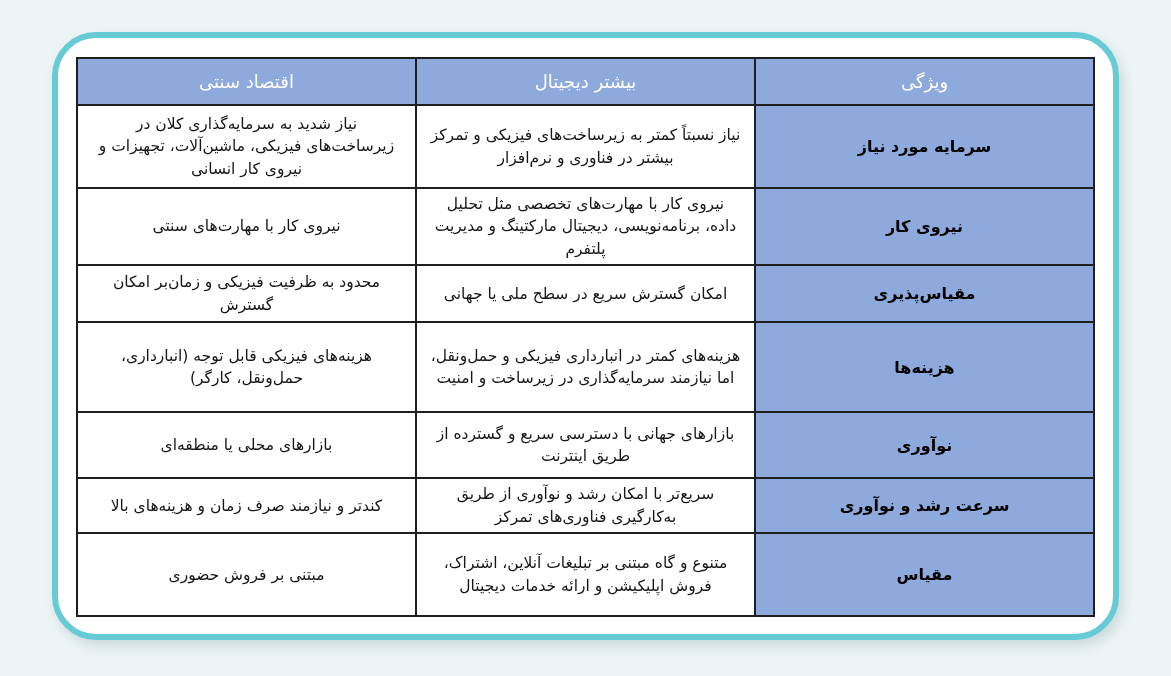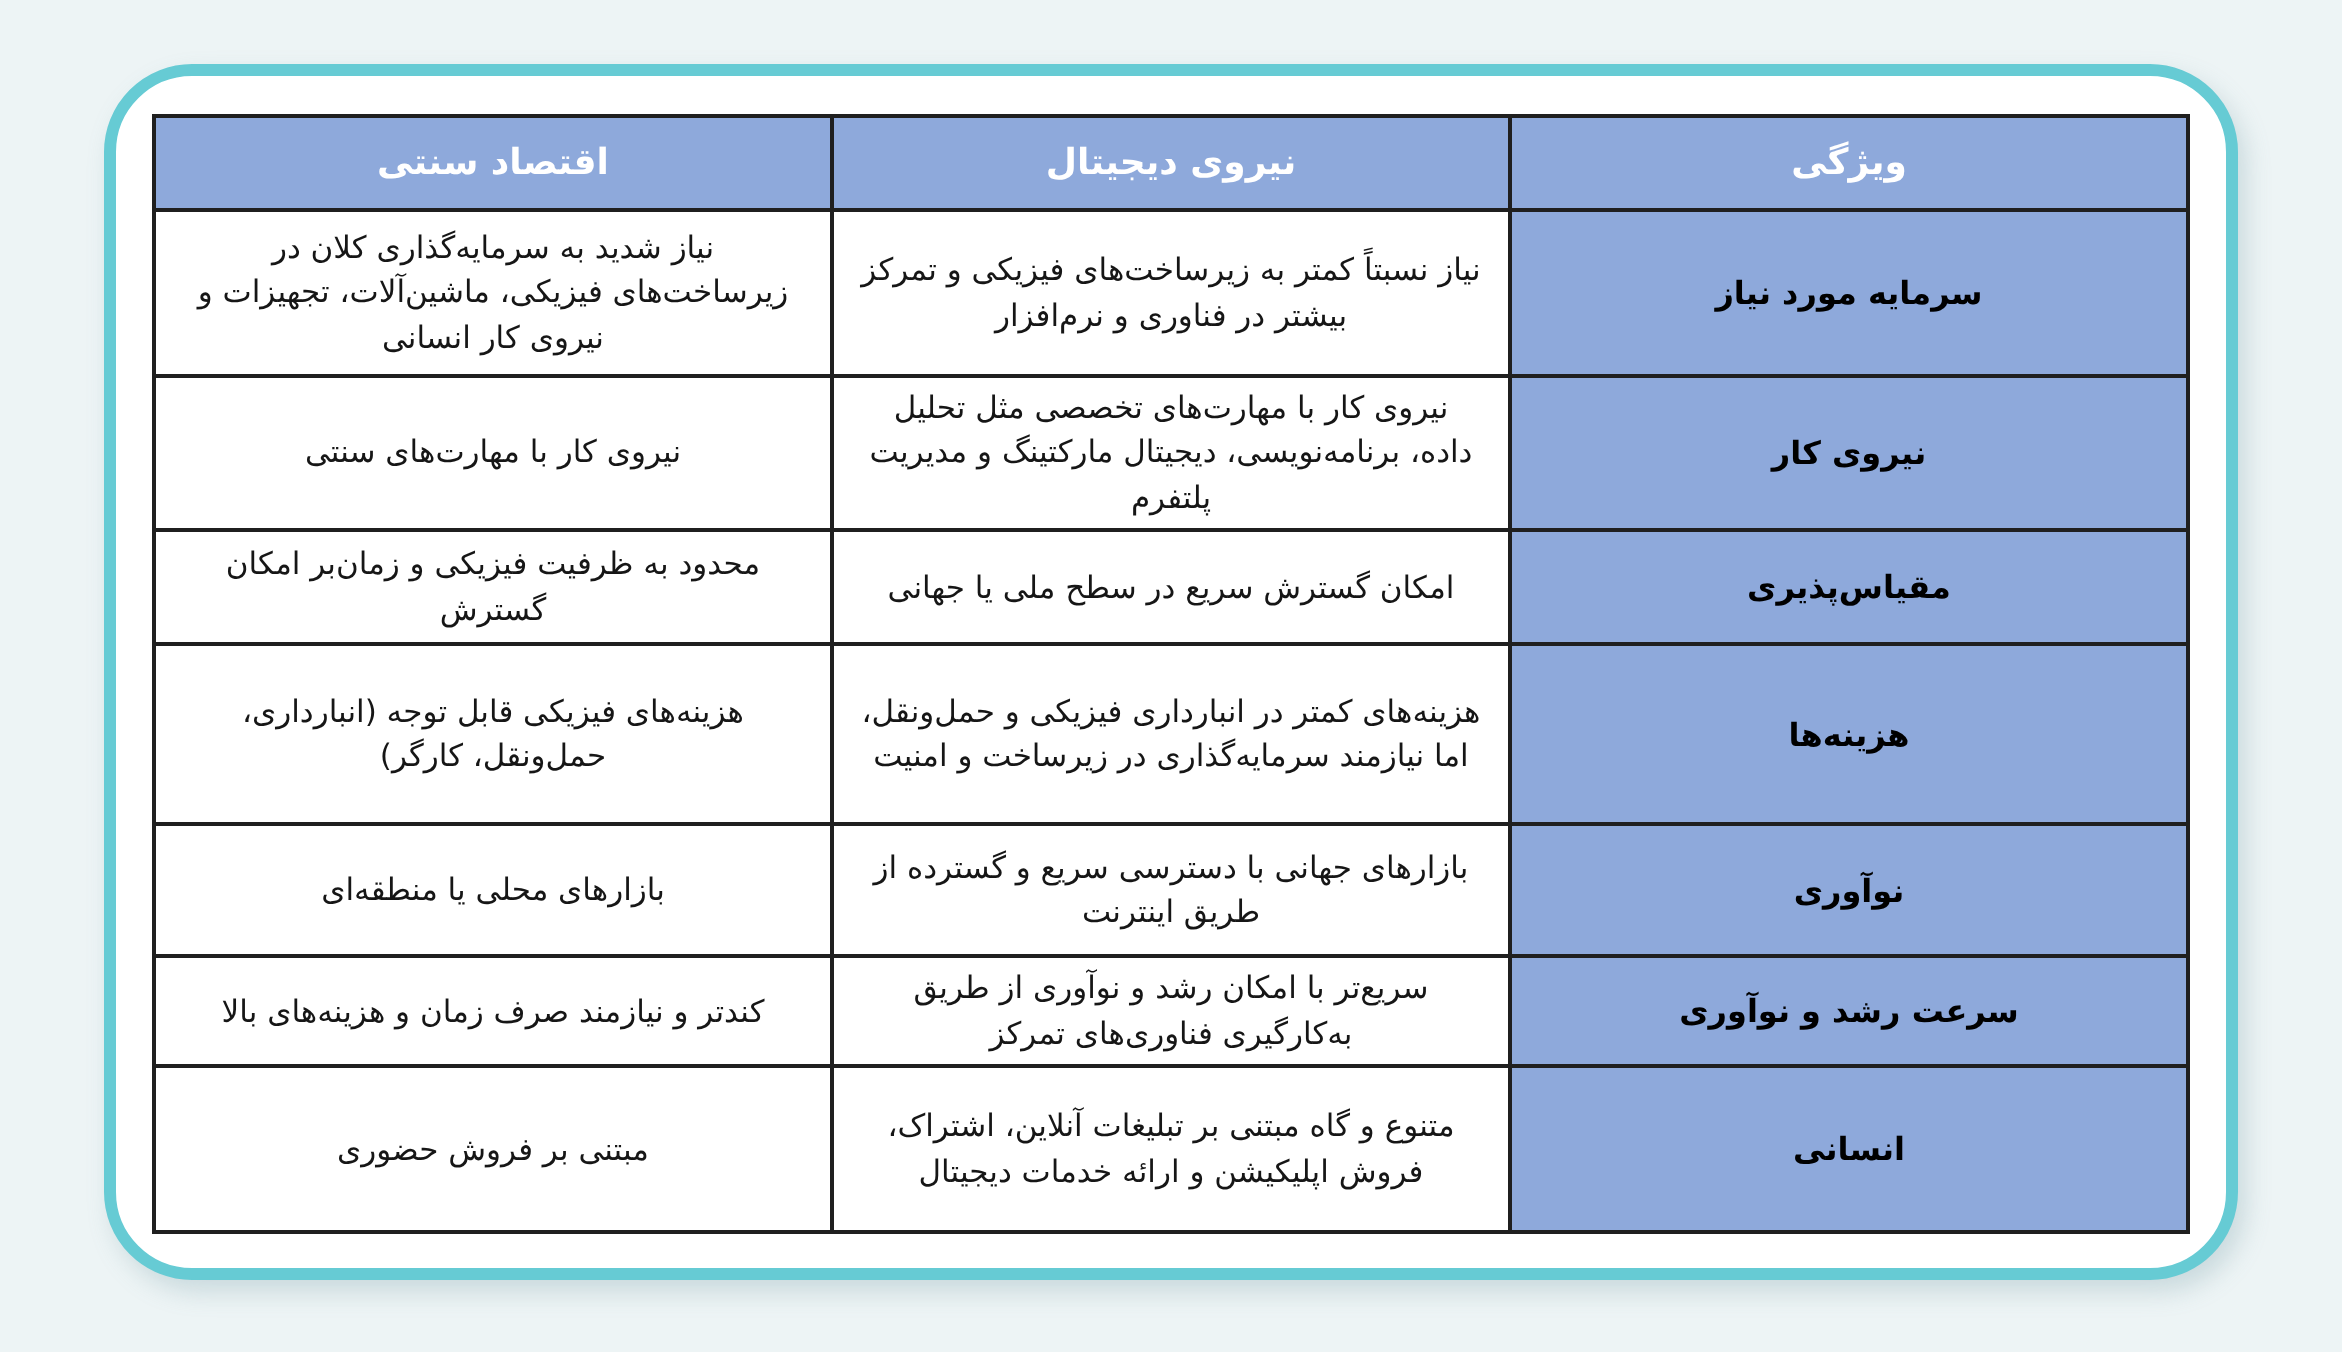--- a/index.html
+++ b/index.html
@@ -41,21 +41,21 @@
     border: 2px solid #1f1f1f;
     text-align: center;
     vertical-align: middle;
     padding: 4px 12px;
     box-sizing: border-box;
   }
   .compare th {
     background: #8ea9db;
     color: #ffffff;
     font-size: 18px;
-    font-weight: bold;
+    font-weight: normal;
     height: 47px;
   }
   .compare td {
     font-size: 15.5px;
     line-height: 1.45;
     color: #161616;
     background: #ffffff;
   }
   .compare td.feature-cell {
     background: #8ea9db;
@@ -79,21 +79,21 @@
   <div class="card">
     <table class="compare">
       <colgroup>
           <col>
           <col>
           <col>
         </colgroup>
       <thead>
         <tr>
           <th>ویژگی</th>
-          <th>نیروی دیجیتال</th>
+          <th>بیشتر دیجیتال</th>
           <th>اقتصاد سنتی</th>
         </tr>
       </thead>
       <tbody>
         <tr>
           <td class="feature-cell">سرمایه مورد نیاز</td>
           <td>نیاز نسبتاً کمتر به زیرساخت‌های فیزیکی و تمرکز بیشتر در فناوری و نرم‌افزار</td>
           <td>نیاز شدید به سرمایه‌گذاری کلان در زیرساخت‌های فیزیکی، ماشین‌آلات، تجهیزات و نیروی کار انسانی</td>
         </tr>
         <tr>
@@ -115,20 +115,20 @@
           <td class="feature-cell">نوآوری</td>
           <td>بازارهای جهانی با دسترسی سریع و گسترده از طریق اینترنت</td>
           <td>بازارهای محلی یا منطقه‌ای</td>
         </tr>
         <tr>
           <td class="feature-cell">سرعت رشد و نوآوری</td>
           <td>سریع‌تر با امکان رشد و نوآوری از طریق به‌کارگیری فناوری‌های تمرکز</td>
           <td>کندتر و نیازمند صرف زمان و هزینه‌های بالا</td>
         </tr>
         <tr>
-          <td class="feature-cell">انسانی</td>
+          <td class="feature-cell">مقیاس</td>
           <td>متنوع و گاه مبتنی بر تبلیغات آنلاین، اشتراک، فروش اپلیکیشن و ارائه خدمات دیجیتال</td>
           <td>مبتنی بر فروش حضوری</td>
         </tr>
       </tbody>
     </table>
   </div>
 </div>
 
 </body></html>

